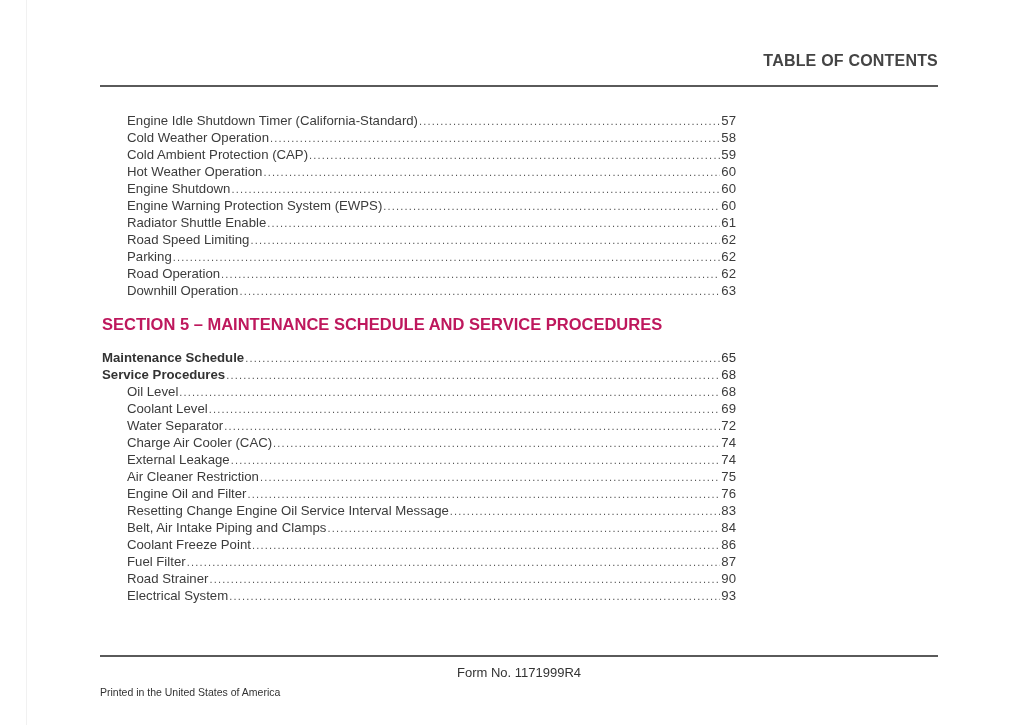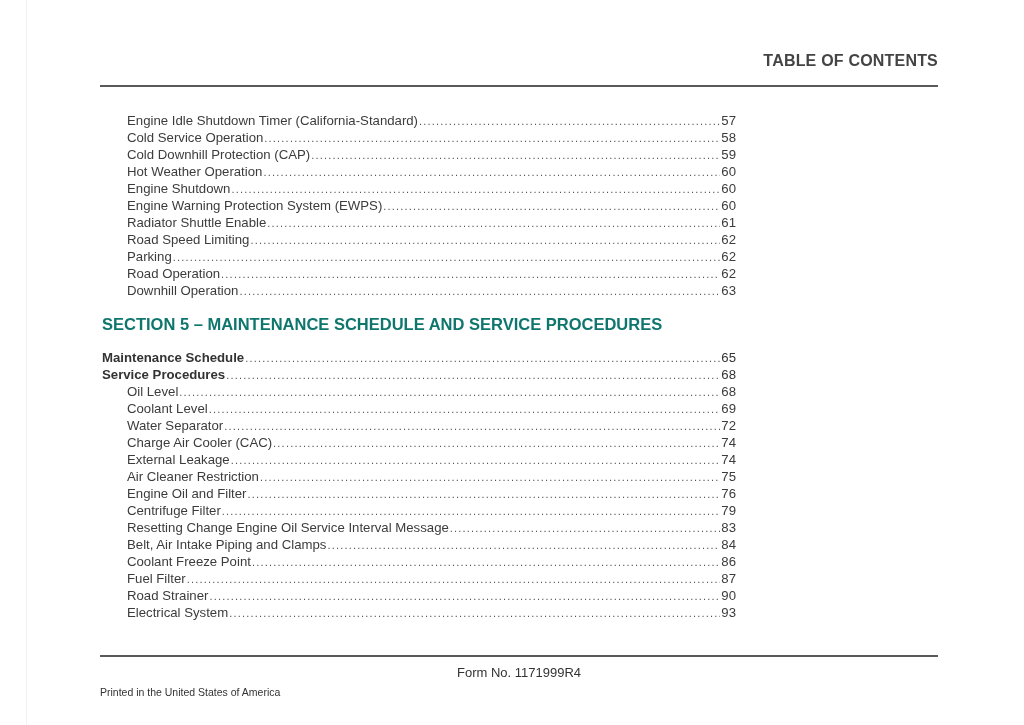--- a/index.html
+++ b/index.html
@@ -27,21 +27,21 @@
   .toc-row .dots {
     flex: 1 1 auto; overflow: hidden; margin: 0 1px; font-weight: normal; color: #555;
     letter-spacing: 1.2px; font-size: 11px;
   }
   .toc-row .dots::before {
     content: "...................................................................................................................................................................................................................................................";
   }
   .toc-row .page { flex: 0 0 auto; font-weight: normal; }
   .section-heading {
     position: absolute; left: 102px; top: 315px;
-    font-size: 16.5px; font-weight: bold; color: #0f766e; white-space: nowrap;
+    font-size: 16.5px; font-weight: bold; color: #be185d; white-space: nowrap;
   }
   .form-no {
     position: absolute; top: 665px; left: 100px; width: 838px; text-align: center;
     font-size: 13px; color: #333;
   }
   .printed {
     position: absolute; top: 686px; left: 100px; width: 838px; text-align: left;
     font-size: 10.5px; color: #333;
   }
 </style>
@@ -53,26 +53,26 @@
 <div class="page-title">TABLE OF CONTENTS</div>
 <div class="rule top"></div>
 
 <div class="toc" style="top:112px;">
   <div class="toc-row indent">
       <span class="label">Engine Idle Shutdown Timer (California-Standard)</span>
       <span class="dots"></span>
       <span class="page">57</span>
     </div>
   <div class="toc-row indent">
-      <span class="label">Cold Service Operation</span>
+      <span class="label">Cold Weather Operation</span>
       <span class="dots"></span>
       <span class="page">58</span>
     </div>
   <div class="toc-row indent">
-      <span class="label">Cold Downhill Protection (CAP)</span>
+      <span class="label">Cold Ambient Protection (CAP)</span>
       <span class="dots"></span>
       <span class="page">59</span>
     </div>
   <div class="toc-row indent">
       <span class="label">Hot Weather Operation</span>
       <span class="dots"></span>
       <span class="page">60</span>
     </div>
   <div class="toc-row indent">
       <span class="label">Engine Shutdown</span>
@@ -153,25 +153,20 @@
       <span class="label">Air Cleaner Restriction </span>
       <span class="dots"></span>
       <span class="page">75</span>
     </div>
   <div class="toc-row indent">
       <span class="label">Engine Oil and Filter</span>
       <span class="dots"></span>
       <span class="page">76</span>
     </div>
   <div class="toc-row indent">
-      <span class="label">Centrifuge Filter</span>
-      <span class="dots"></span>
-      <span class="page">79</span>
-    </div>
-  <div class="toc-row indent">
       <span class="label">Resetting Change Engine Oil Service Interval Message</span>
       <span class="dots"></span>
       <span class="page">83</span>
     </div>
   <div class="toc-row indent">
       <span class="label">Belt, Air Intake Piping and Clamps</span>
       <span class="dots"></span>
       <span class="page">84</span>
     </div>
   <div class="toc-row indent">

